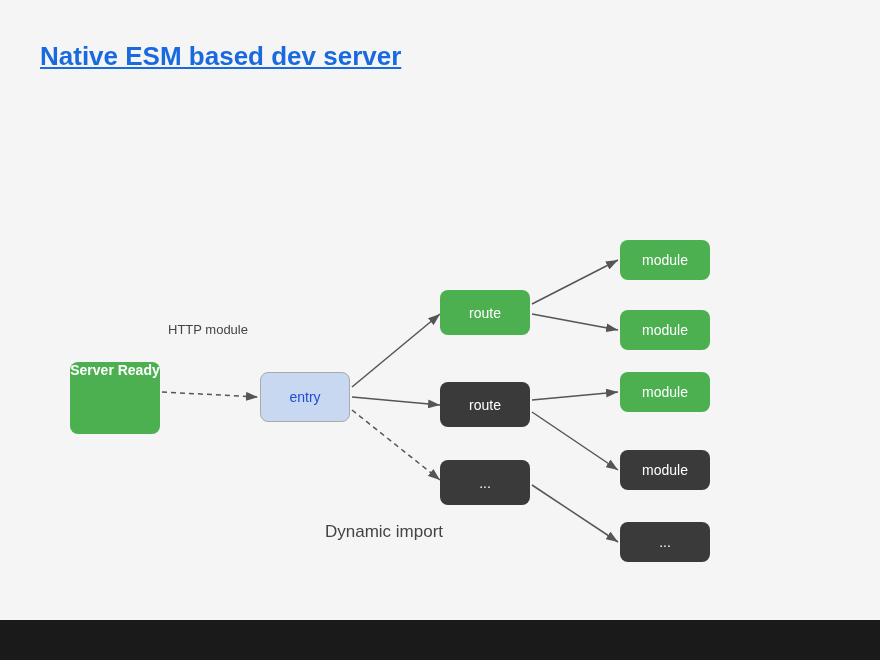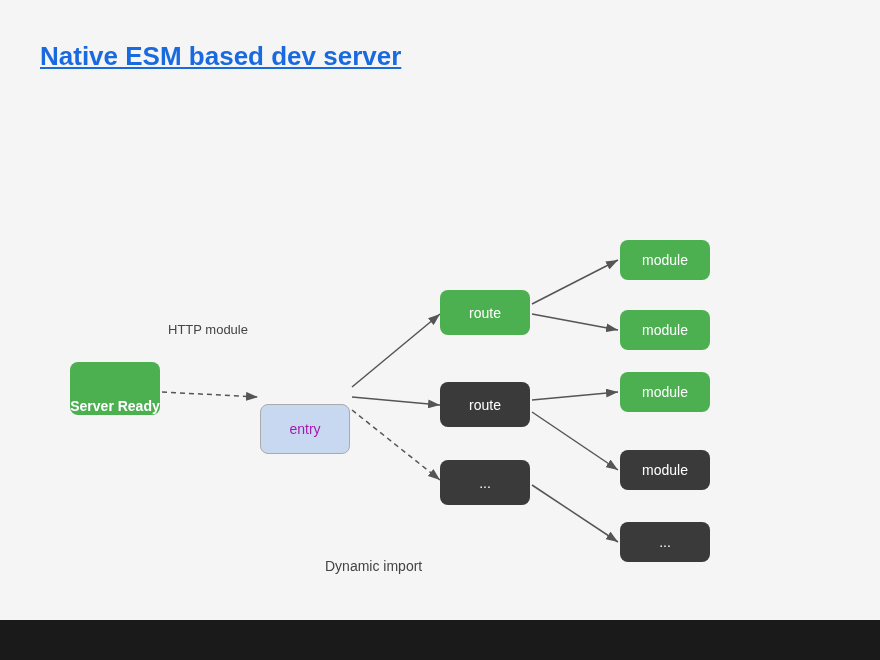--- a/index.html
+++ b/index.html
@@ -47,25 +47,25 @@
       width: 100%;
       height: 100%;
     }
 
     
     .node-server-ready {
       position: absolute;
       left: 30px;
       top: 270px;
       width: 90px;
-      height: 53px;
+      height: 72px;
       background: #4caf50;
       border-radius: 8px;
       display: flex;
-      align-items: flex-end;
+      align-items: flex-start;
       justify-content: center;
       color: white;
       font-weight: bold;
       font-size: 14px;
       text-align: center;
       line-height: 1.2;
       z-index: 10;
     }
 
     .node-entry {
@@ -73,24 +73,23 @@
       left: 220px;
       top: 280px;
       width: 90px;
       height: 50px;
       background: #c8d8f0;
       border: 1px solid #aaa;
       border-radius: 8px;
       display: flex;
       align-items: center;
       justify-content: center;
-      color: #a21caf;
-      font-size: 14px;
-      z-index: 10;
-      margin-top: 32px;
+      color: #1d4ed8;
+      font-size: 14px;
+      z-index: 10;
     }
 
     .node-route-green {
       position: absolute;
       width: 90px;
       height: 45px;
       background: #4caf50;
       border-radius: 8px;
       display: flex;
       align-items: center;
@@ -147,23 +146,22 @@
       left: 128px;
       top: 230px;
       font-size: 13px;
       color: #444;
     }
 
     .label-dynamic {
       position: absolute;
       left: 285px;
       top: 430px;
-      font-size: 14px;
+      font-size: 17px;
       color: #444;
-      margin-top: 36px;
     }
   </style>
 </head>
 <body>
 
 <div class="slide-area">
   <div class="slide-title">Native ESM based dev server</div>
 
   <div class="diagram-container">
 

